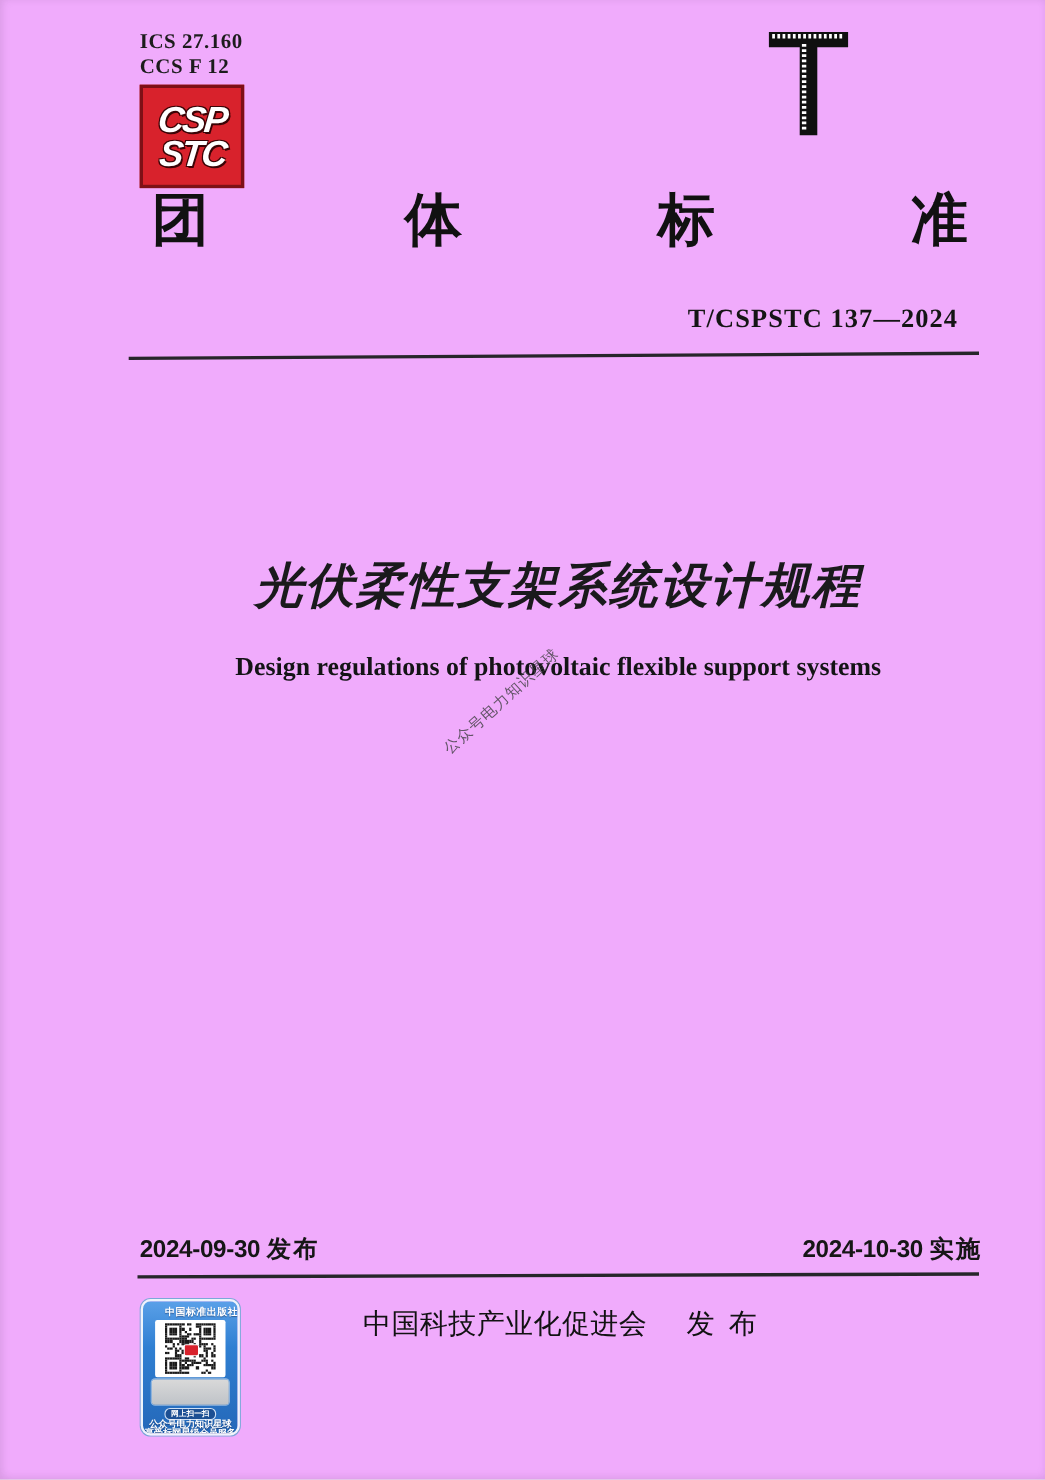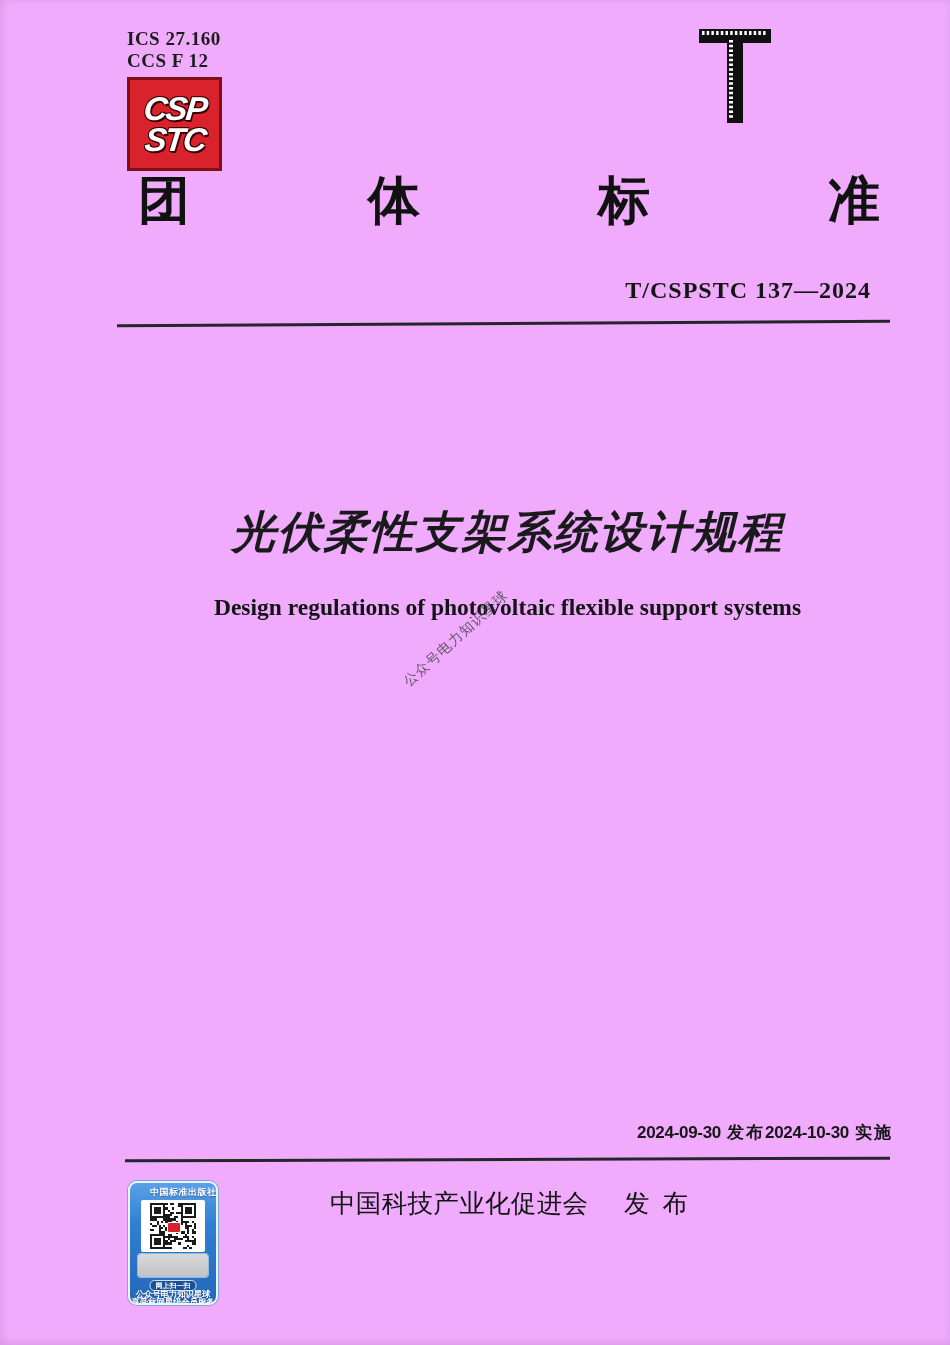--- a/index.html
+++ b/index.html
@@ -79,22 +79,22 @@
     display:inline-block;
     transform:translate(8px,48px) rotate(-42deg);
     transform-origin:left center;
     font-size:14px;letter-spacing:1px;
     color:#3f3f42;opacity:.8;
     white-space:nowrap;
   }
   
   .dates-row{
     position:absolute;left:127px;top:1121px;width:766px;
-    display:flex;justify-content:flex-end;
-    font-weight:bold;font-size:17px;letter-spacing:-.3px;
+    display:flex;justify-content:space-between;
+    font-weight:bold;font-size:22px;letter-spacing:-.3px;
     color:#161616;
   }
   .date-cell span{margin-right:6px;}
   .date-cell span:last-child{margin-right:0;letter-spacing:2px;}
   
   .qr-badge{
     position:absolute;left:128px;top:1181px;
     width:90px;height:124px;
     background:linear-gradient(180deg,#5aa0e8 0%,#2f7fd2 35%,#2468b9 100%);
     border:2px solid #eef4fb;

